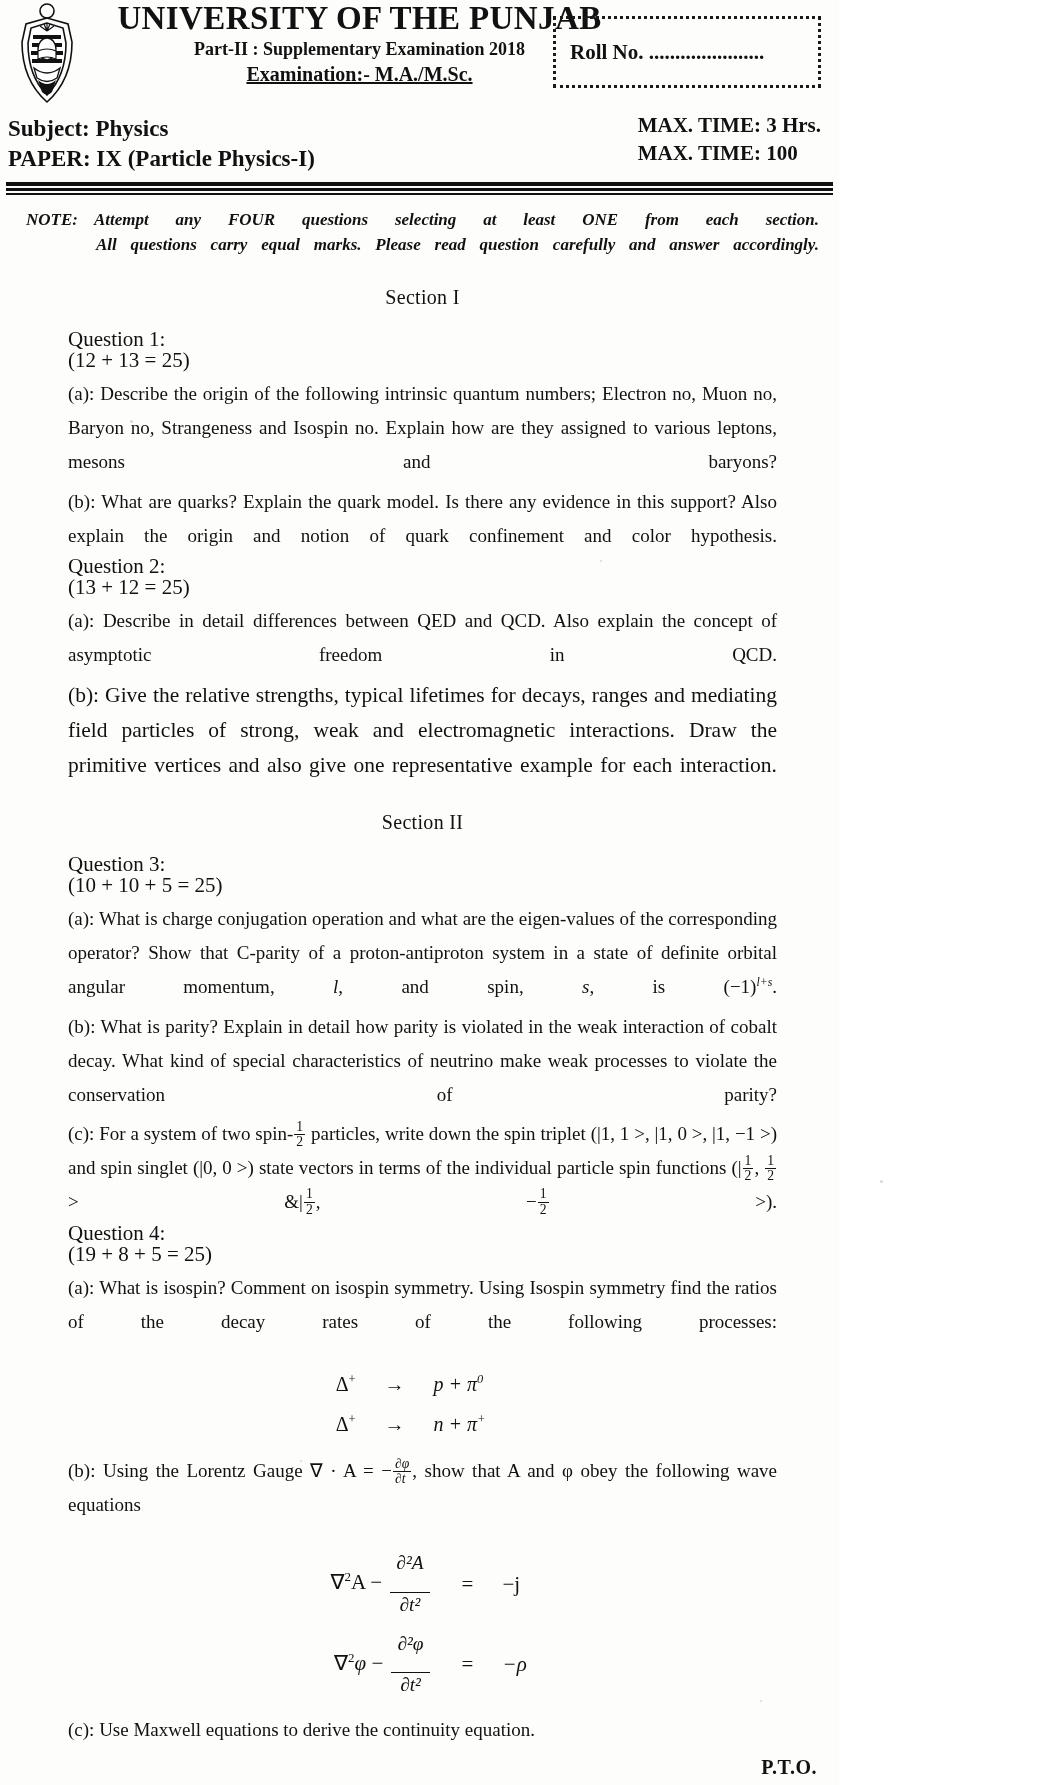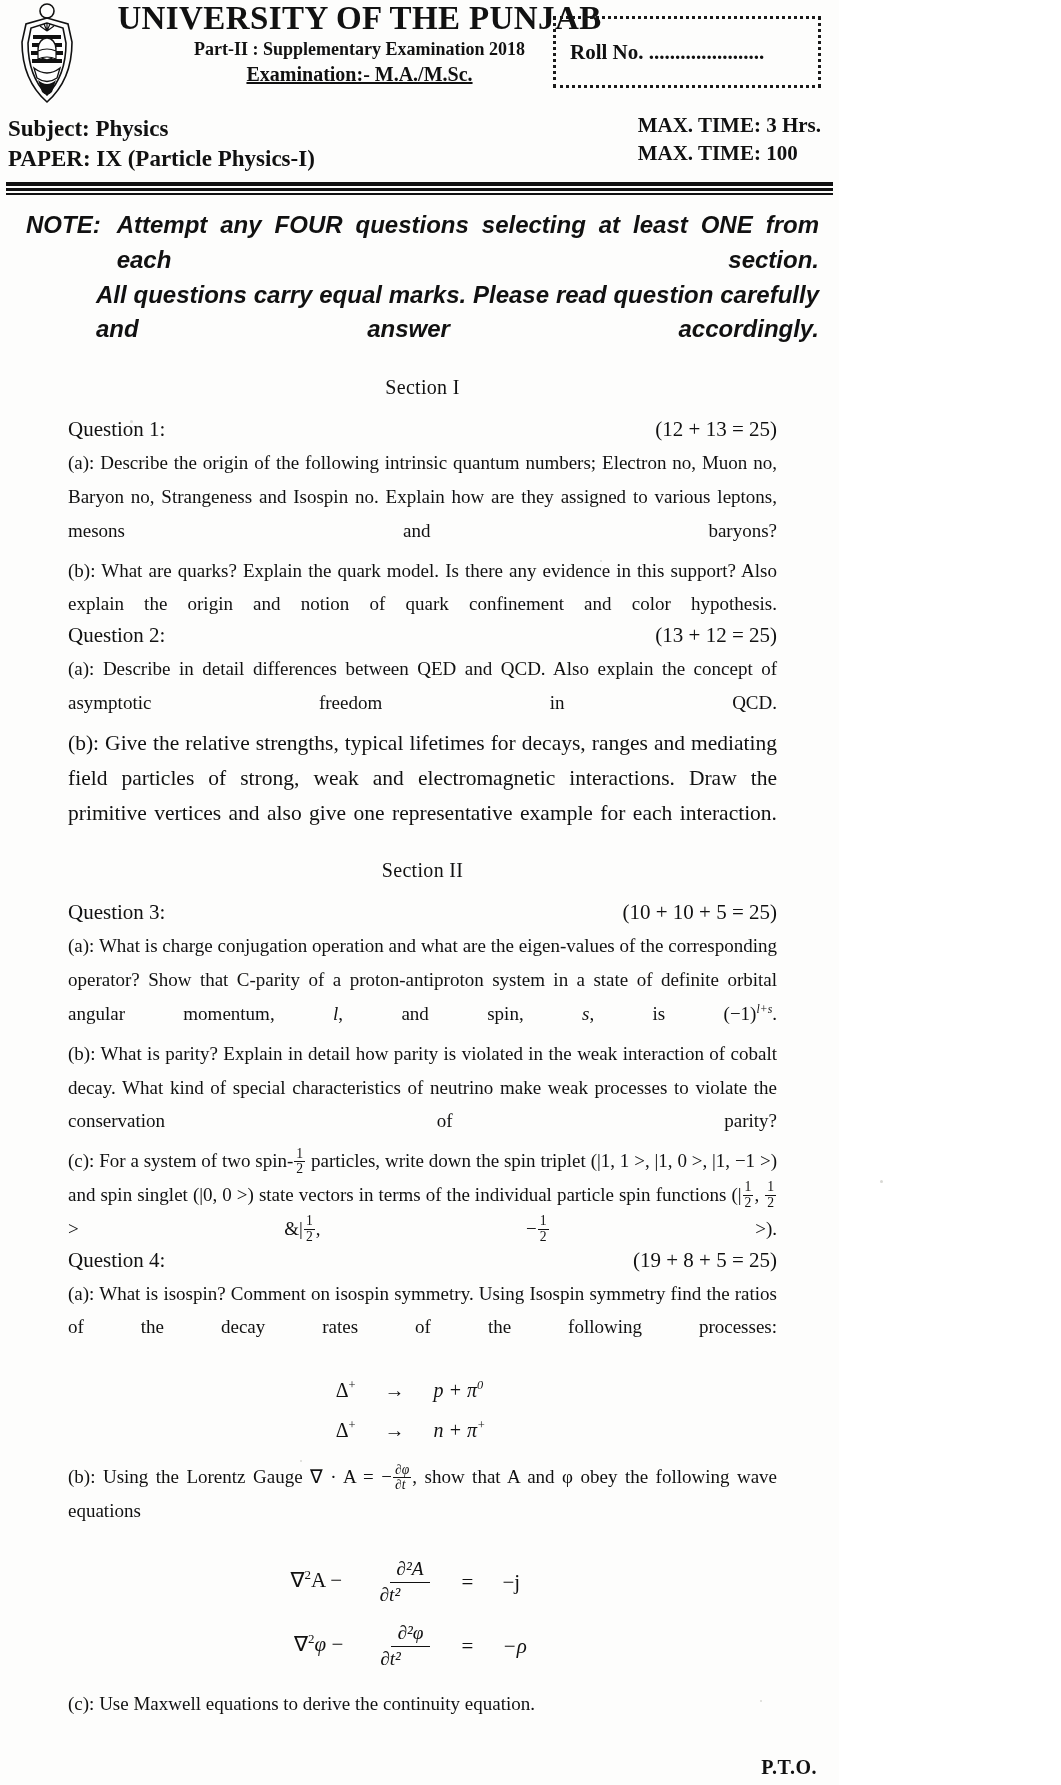--- a/index.html
+++ b/index.html
@@ -119,24 +119,24 @@
     right: 0;
     background: #111;
   }
   .rule.r1 { top: 0px;  height: 4px; }
   .rule.r2 { top: 6px;  height: 3px; }
   .rule.r3 { top: 11px; height: 2px; }
 
   
   .note {
     margin: 14px 20px 0 26px;
-    font-family: Liberation Sans, sans-serif;
+    font-family: Liberation Serif, serif;
     font-weight: bold;
     font-style: italic;
-    font-size: 24px;
+    font-size: 17px;
     line-height: 1.45;
   }
   .note-row {
     display: flex;
     align-items: flex-start;
   }
   .note-label {
     flex: 0 0 auto;
     padding-right: 16px;
     white-space: nowrap;
@@ -163,20 +163,21 @@
     font-size: 20px;
     margin: 30px 0 22px 0;
     letter-spacing: 0.3px;
   }
   .q-head {
     display: flex;
     justify-content: space-between;
     align-items: baseline;
     font-size: 21px;
     margin: 4px 0 6px 0;
+    flex-direction: column;
   }
   .q-title { font-weight: normal; }
   .q-marks { font-weight: normal; }
 
   .para {
     text-align: justify;
     text-align-last: left;
     font-size: 19px;
     line-height: 1.78;
     margin: 6px 0 2px 0;
@@ -230,21 +231,21 @@
   .weq-eq  { width: 70px;  text-align: center; }
   .weq-rhs { width: 120px; text-align: left; }
   .bigfrac {
     display: inline-block;
     vertical-align: middle;
     text-align: center;
     line-height: 1.18;
     margin: 0 3px;
     font-size: 0.92em;
   }
-  .bigfrac .num { display: block; border-bottom: 1.4px solid #111; padding: 0 6px 1px 6px; margin-left: 40px; }
+  .bigfrac .num { display: block; border-bottom: 1.4px solid #111; padding: 0 6px 17px 6px; }
   .bigfrac .den { display: block; padding: 1px 6px 0 6px; }
 
   .pto {
     position: absolute;
     right: 22px;
     bottom: 6px;
     font-weight: bold;
     font-size: 20px;
     letter-spacing: 0.5px;
   }

